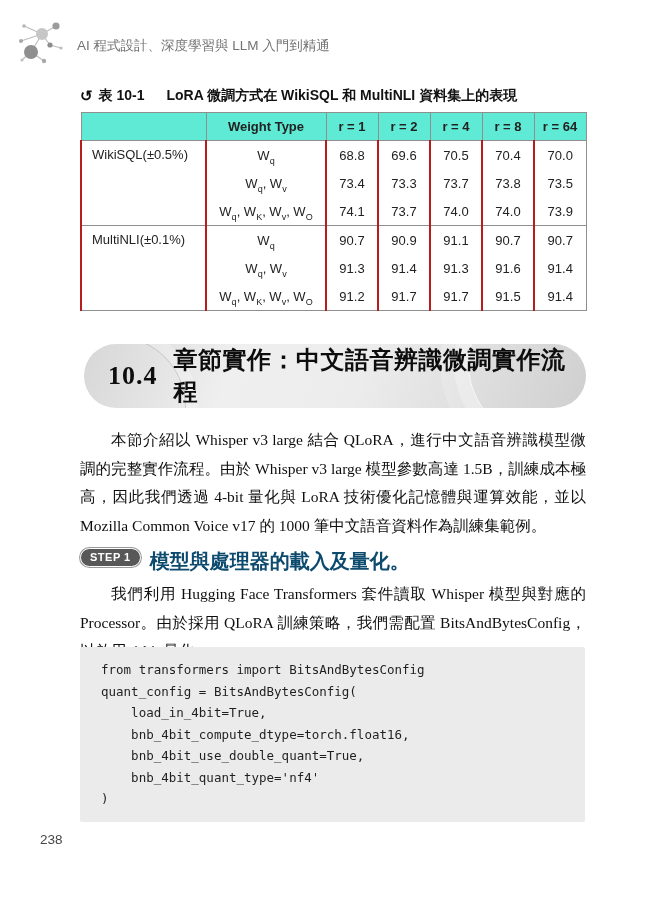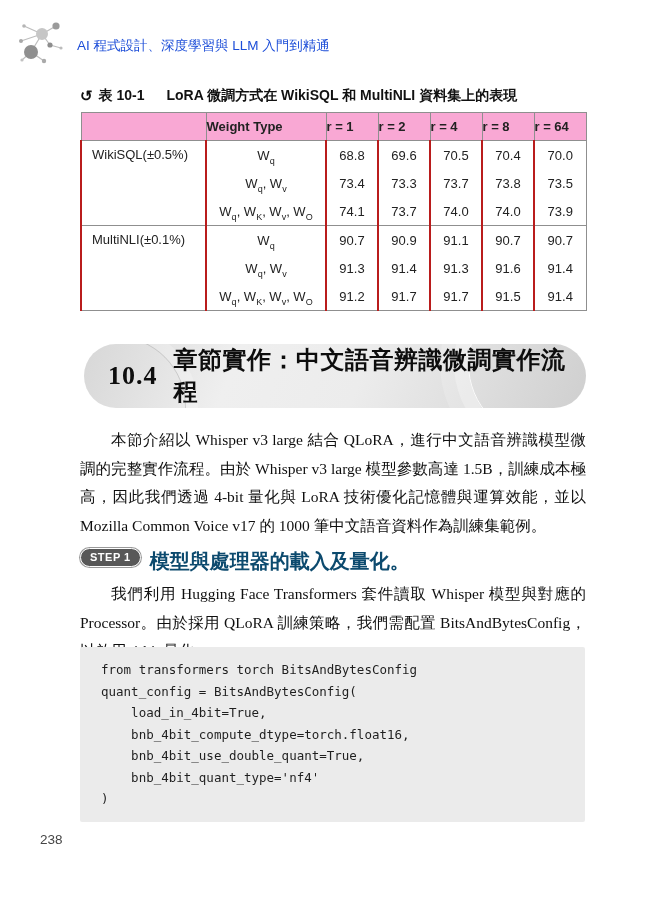--- a/index.html
+++ b/index.html
@@ -5,37 +5,37 @@
   html,body { margin:0; padding:0; background:#ffffff; }
   .page {
     position:relative; width:663px; height:897px; margin:0 auto;
     background:#ffffff; overflow:hidden;
     font-family:"Liberation Sans", sans-serif; color:#1c1c1c;
   }
 
   
   .header { position:absolute; top:14px; left:14px; display:flex; align-items:center; }
   .logo { width:56px; height:56px; }
-  .header-title { font-size:13.5px; color:#1d4ed8; margin-left:7px; margin-top:8px; }
+  .header-title { font-size:13.5px; color:#737373; margin-left:7px; margin-top:8px; }
 
   
   .caption { position:absolute; top:87px; left:80px; display:flex; align-items:center;
              font-weight:bold; font-size:14px; color:#111; }
   .caption-icon { font-size:15px; margin-right:6px; font-weight:bold; }
   .caption-label { margin-right:22px; }
 
   
   table.results { position:absolute; top:112px; left:80px; width:505px;
                   border-collapse:collapse; table-layout:fixed; font-size:13px; color:#222; }
   table.results col.c-group  { width:125px; }
   table.results col.c-weight { width:120px; }
   table.results col.c-r      { width:52px; }
   table.results th {
-    background:#f9a8d4; border:1px solid #8f8f8f; height:27px;
-    font-weight:bold; font-size:13px; text-align:left; padding:0;
+    background:#5eead4; border:1px solid #8f8f8f; height:27px;
+    font-weight:bold; font-size:13px; text-align:center; padding:0;
   }
   table.results td {
     border-left:2px solid #b91c1c; border-right:1px solid #8f8f8f;
     height:28px; text-align:center; padding:0;
   }
   table.results tr.group-start td { border-top:1px solid #8f8f8f; }
   table.results { border:1px solid #8f8f8f; }
   table.results td.group-label {
     text-align:left; padding:6px 4px 0 10px; vertical-align:top; font-size:13px;
   }
@@ -217,21 +217,21 @@
   <p class="para para-1">本節介紹以 Whisper v3 large 結合 QLoRA，進行中文語音辨識模型微調的完整實作流程。由於 Whisper v3 large 模型參數高達 1.5B，訓練成本極高，因此我們透過 4-bit 量化與 LoRA 技術優化記憶體與運算效能，並以 Mozilla Common Voice v17 的 1000 筆中文語音資料作為訓練集範例。</p>
 
   <div class="step-row">
     <span class="step-badge">STEP 1</span>
     <span class="step-title">模型與處理器的載入及量化。</span>
   </div>
 
   <p class="para para-2">我們利用 Hugging Face Transformers 套件讀取 Whisper 模型與對應的 Processor。由於採用 QLoRA 訓練策略，我們需配置 BitsAndBytesConfig，以啟用 4-bit 量化。</p>
 
   <div class="code-block">
-    <div class="code-line">from transformers torch BitsAndBytesConfig</div>
+    <div class="code-line">from transformers import BitsAndBytesConfig</div>
     <div class="code-line">quant_config = BitsAndBytesConfig(</div>
     <div class="code-line">    load_in_4bit=True,</div>
     <div class="code-line">    bnb_4bit_compute_dtype=torch.float16,</div>
     <div class="code-line">    bnb_4bit_use_double_quant=True,</div>
     <div class="code-line">    bnb_4bit_quant_type='nf4'</div>
     <div class="code-line">)</div>
   </div>
 
   <div class="page-number">238</div>
 

